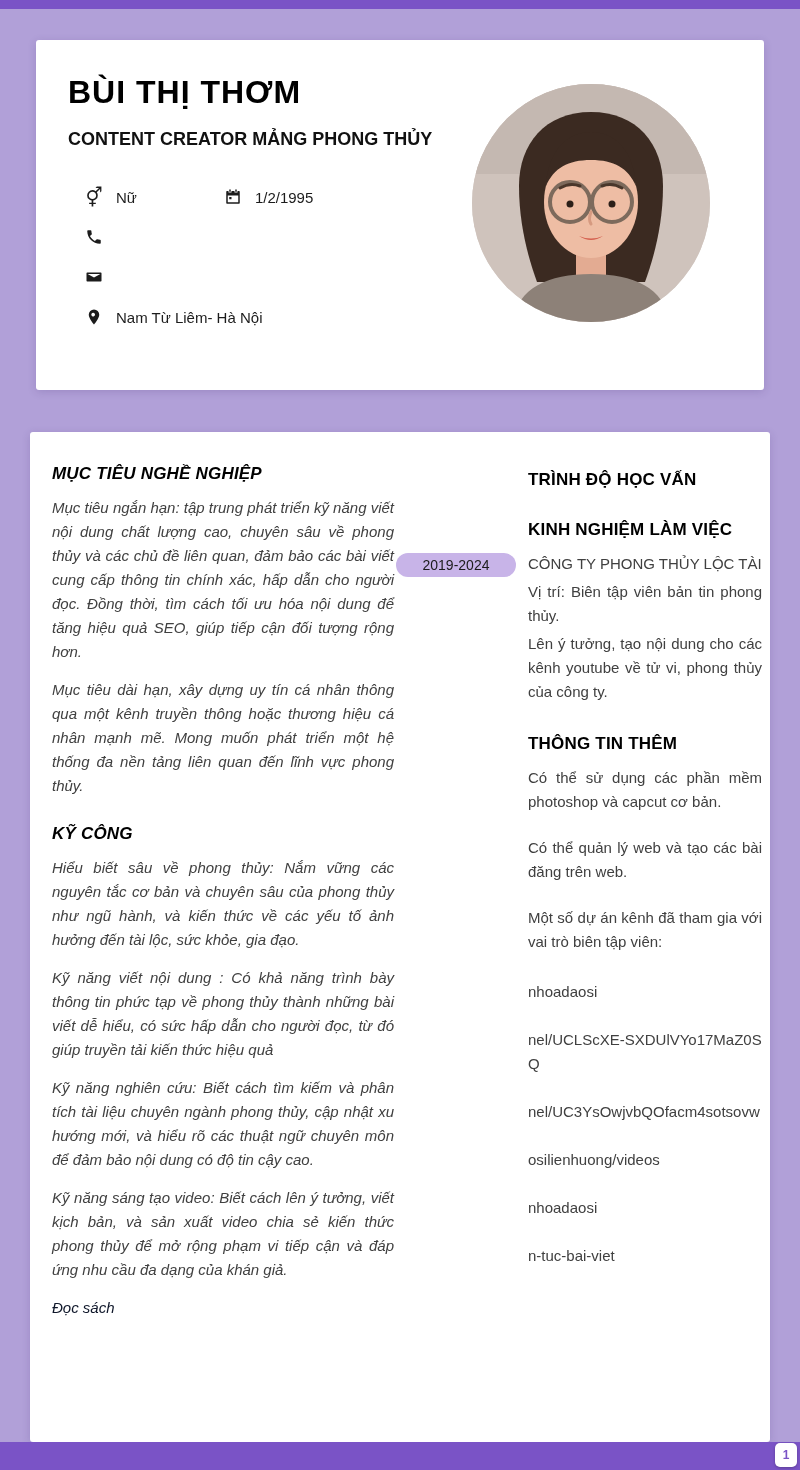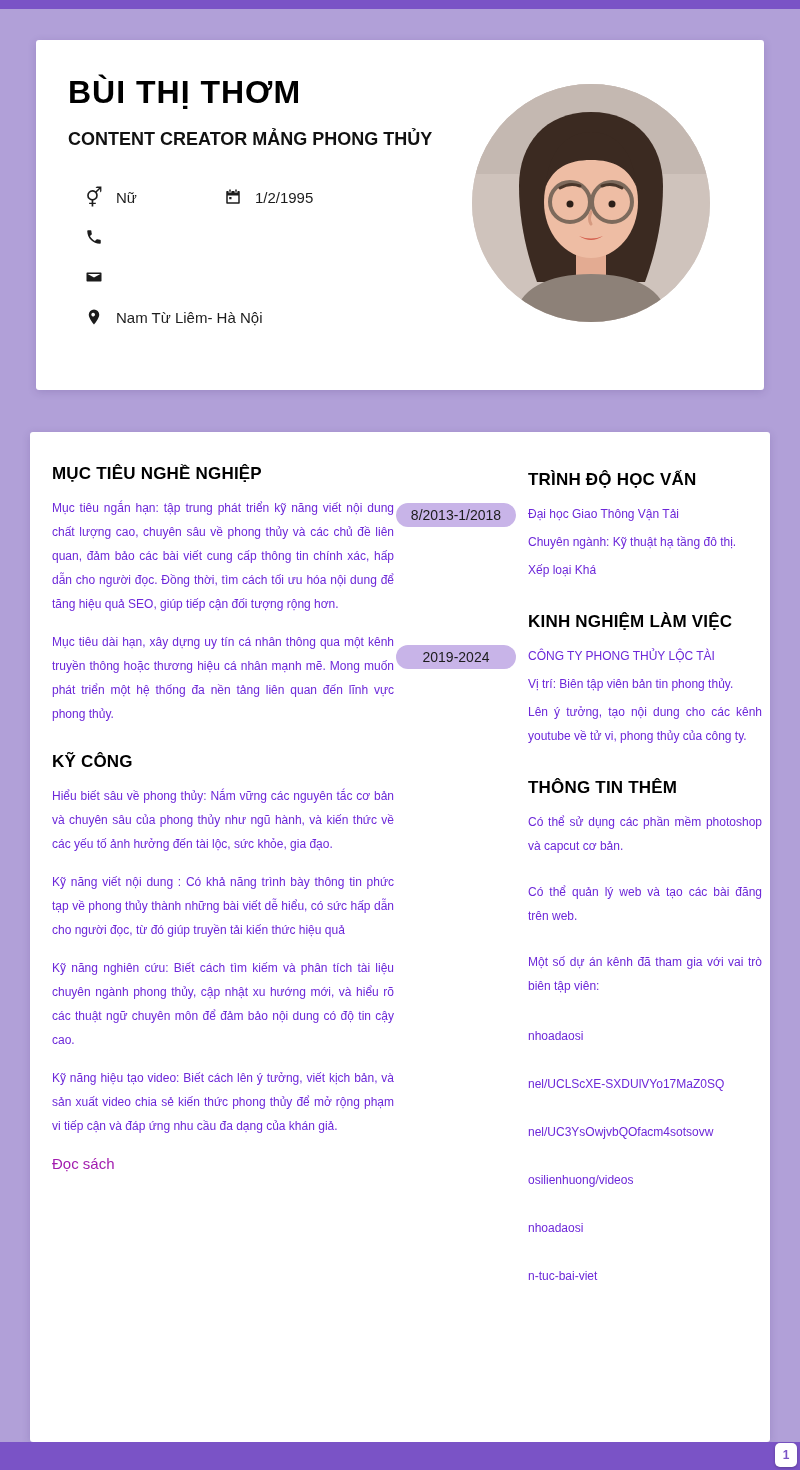--- a/index.html
+++ b/index.html
@@ -33,31 +33,31 @@
   .info-text{font-size:15px;color:#1c1c1c;}
   .ico{width:20px;height:20px;display:inline-flex;align-items:center;justify-content:center;flex:0 0 20px;}
   .ico svg{width:18px;height:18px;fill:#1c1c1c;}
   .glyph{font-size:19px;line-height:1;color:#1c1c1c;}
 
   .photo{
     position:absolute;top:44px;right:54px;width:238px;height:238px;
     border-radius:50%;overflow:hidden;background:#d6cdc8;
   }
 
-  .col-left{position:absolute;left:22px;top:24px;width:342px;}
+  .col-left{position:absolute;left:22px;top:24px;width:342px;font-style:italic;}
   .col-right{position:absolute;left:498px;top:24px;width:234px;}
 
   h3.sec{font-size:17px;font-weight:700;color:#000;margin:0 0 12px 0;letter-spacing:.2px;}
   .col-left h3.sec{margin-top:26px;}
   .col-left h3.sec:first-child{margin-top:8px;}
   .col-right h3.sec{margin-top:30px;}
   .col-right h3.sec:first-child{margin-top:14px;}
 
-  p.body{font-size:12px;line-height:24px;margin:0 0 14px 0;text-align:justify;color:#6d28d9;}
-  p.plain{font-size:15px;line-height:24px;margin:0;color:#a21caf;}
+  p.body{font-size:15px;line-height:24px;margin:0 0 14px 0;text-align:justify;color:#404040;}
+  p.plain{font-size:15px;line-height:24px;margin:0;color:#0f172a;}
 
   .entry{position:relative;margin-bottom:6px;}
   .badge{
     position:absolute;left:-132px;top:1px;width:120px;
     background:#c8b4e8;color:#1c1c1c;border-radius:13px;
     font-size:14px;text-align:center;padding:4px 0;
   }
   .entry p.body{margin-bottom:4px;}
 
   .links p.body{margin-bottom:24px;word-break:break-all;}
@@ -163,33 +163,27 @@
 
   <div class="col-left">
     <h3 class="sec">MỤC TIÊU NGHỀ NGHIỆP</h3>
     <p class="body">Mục tiêu ngắn hạn: tập trung phát triển kỹ năng viết nội dung chất lượng cao, chuyên sâu về phong thủy và các chủ đề liên quan, đảm bảo các bài viết cung cấp thông tin chính xác, hấp dẫn cho người đọc. Đồng thời, tìm cách tối ưu hóa nội dung để tăng hiệu quả SEO, giúp tiếp cận đối tượng rộng hơn.</p>
     <p class="body">Mục tiêu dài hạn, xây dựng uy tín cá nhân thông qua một kênh truyền thông hoặc thương hiệu cá nhân mạnh mẽ. Mong muốn phát triển một hệ thống đa nền tảng liên quan đến lĩnh vực phong thủy.</p>
 
     <h3 class="sec">KỸ CÔNG</h3>
     <p class="body">Hiểu biết sâu về phong thủy: Nắm vững các nguyên tắc cơ bản và chuyên sâu của phong thủy như ngũ hành, và kiến thức về các yếu tố ảnh hưởng đến tài lộc, sức khỏe, gia đạo.</p>
     <p class="body">Kỹ năng viết nội dung : Có khả năng trình bày thông tin phức tạp về phong thủy thành những bài viết dễ hiểu, có sức hấp dẫn cho người đọc, từ đó giúp truyền tải kiến thức hiệu quả</p>
     <p class="body">Kỹ năng nghiên cứu: Biết cách tìm kiếm và phân tích tài liệu chuyên ngành phong thủy, cập nhật xu hướng mới, và hiểu rõ các thuật ngữ chuyên môn để đảm bảo nội dung có độ tin cậy cao.</p>
-    <p class="body">Kỹ năng hiệu tạo video: Biết cách lên ý tưởng, viết kịch bản, và sản xuất video chia sẻ kiến thức phong thủy để mở rộng phạm vi tiếp cận và đáp ứng nhu cầu đa dạng của khán giả.</p>
+    <p class="body">Kỹ năng sáng tạo video: Biết cách lên ý tưởng, viết kịch bản, và sản xuất video chia sẻ kiến thức phong thủy để mở rộng phạm vi tiếp cận và đáp ứng nhu cầu đa dạng của khán giả.</p>
 
     <p class="plain">Đọc sách</p>
   </div>
 
   <div class="col-right">
     <h3 class="sec">TRÌNH ĐỘ HỌC VẤN</h3>
-    <div class="entry">
-      <span class="badge">8/2013-1/2018</span>
-      <p class="body">Đại học Giao Thông Vận Tải</p>
-      <p class="body">Chuyên ngành: Kỹ thuật hạ tầng đô thị.</p>
-      <p class="body">Xếp loại Khá</p>
-    </div>
 
     <h3 class="sec">KINH NGHIỆM LÀM VIỆC</h3>
     <div class="entry">
       <span class="badge">2019-2024</span>
       <p class="body">CÔNG TY PHONG THỦY LỘC TÀI</p>
       <p class="body">Vị trí: Biên tập viên bản tin phong thủy.</p>
       <p class="body">Lên ý tưởng, tạo nội dung cho các kênh youtube về tử vi, phong thủy của công ty.</p>
     </div>
 
     <h3 class="sec">THÔNG TIN THÊM</h3>

